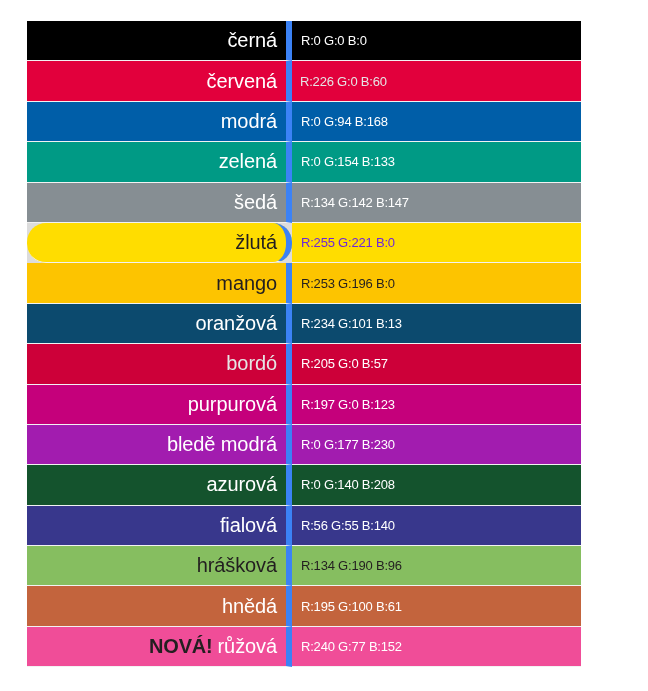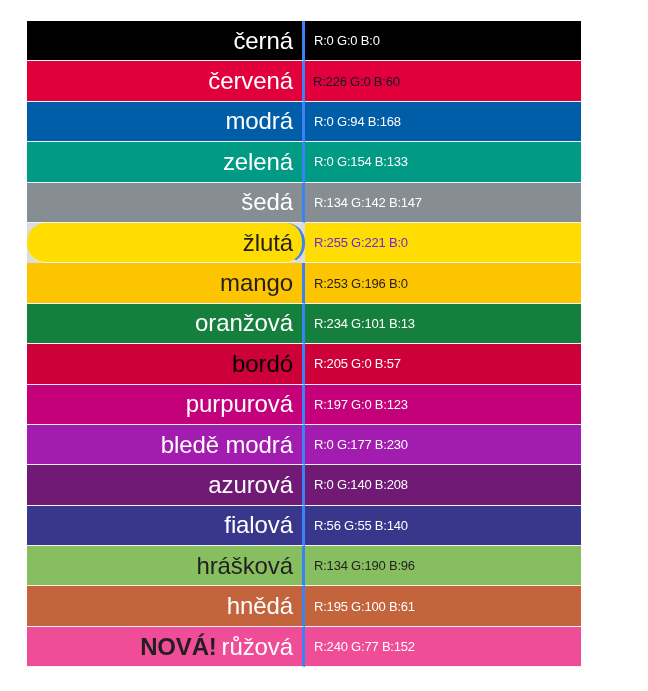--- a/index.html
+++ b/index.html
@@ -34,22 +34,22 @@
     vertical-align: middle;
     white-space: nowrap;
     overflow: hidden;
     border-bottom: 1px solid #f2f2f2;
   }
 
   .name-cell {
     width: 250px;
     text-align: right;
     padding-right: 9px;
-    border-right: 3px solid #3b82f6;
-    font-size: 24px;
+    border-right: 6px solid #3b82f6;
+    font-size: 20px;
     letter-spacing: -0.1px;
     font-stretch: condensed;
   }
 
   .rgb-cell {
     text-align: left;
     padding-left: 9px;
     font-size: 13px;
     letter-spacing: -0.2px;
     font-stretch: condensed;
@@ -71,21 +71,21 @@
 <body>
 
 <table id="palette-table">
   <tbody>
       <tr class="color-row" style="background: rgb(0, 0, 0);">
         <td class="cell name-cell txt-light" style="color: rgb(255, 255, 255);"><span class="name-text">černá</span></td>
         <td class="cell rgb-cell" style="color: rgb(255, 255, 255);">R:0 G:0 B:0</td>
       </tr>
       <tr class="color-row" style="background: rgb(226, 0, 60);">
         <td class="cell name-cell txt-light" style="color: rgb(255, 255, 255);"><span class="name-text">červená</span></td>
-        <td class="cell rgb-cell" style="color: #0f172a; padding-left: 8px;">R:226 G:0 B:60</td>
+        <td class="cell rgb-cell" style="color: #e5e5e5; padding-left: 8px;">R:226 G:0 B:60</td>
       </tr>
       <tr class="color-row" style="background: rgb(0, 94, 168);">
         <td class="cell name-cell txt-light" style="color: rgb(255, 255, 255);"><span class="name-text">modrá</span></td>
         <td class="cell rgb-cell" style="color: rgb(255, 255, 255);">R:0 G:94 B:168</td>
       </tr>
       <tr class="color-row" style="background: rgb(0, 154, 133);">
         <td class="cell name-cell txt-light" style="color: rgb(255, 255, 255);"><span class="name-text">zelená</span></td>
         <td class="cell rgb-cell" style="color: rgb(255, 255, 255);">R:0 G:154 B:133</td>
       </tr>
       <tr class="color-row" style="background: rgb(134, 142, 147);">
@@ -93,37 +93,37 @@
         <td class="cell rgb-cell" style="color: rgb(255, 255, 255);">R:134 G:142 B:147</td>
       </tr>
       <tr class="color-row" style="background: rgb(255, 221, 0);">
         <td class="cell name-cell txt-dark" style="color: rgb(35, 31, 32); border-radius: 19px;"><span class="name-text">žlutá</span></td>
         <td class="cell rgb-cell" style="color: #6d28d9;">R:255 G:221 B:0</td>
       </tr>
       <tr class="color-row" style="background: rgb(253, 196, 0);">
         <td class="cell name-cell txt-dark" style="color: rgb(35, 31, 32);"><span class="name-text">mango</span></td>
         <td class="cell rgb-cell" style="color: rgb(35, 31, 32);">R:253 G:196 B:0</td>
       </tr>
-      <tr class="color-row" style="background: #15803d; margin-top: 32px;">
+      <tr class="color-row" style="background: #0c4a6e; margin-top: 32px;">
         <td class="cell name-cell txt-light" style="color: rgb(255, 255, 255);"><span class="name-text">oranžová</span></td>
         <td class="cell rgb-cell" style="color: rgb(255, 255, 255);">R:234 G:101 B:13</td>
       </tr>
       <tr class="color-row" style="background: rgb(205, 0, 57);">
-        <td class="cell name-cell txt-light" style="color: #000000; padding-left: 16px;"><span class="name-text">bordó</span></td>
+        <td class="cell name-cell txt-light" style="color: #e5e5e5;"><span class="name-text">bordó</span></td>
         <td class="cell rgb-cell" style="color: rgb(255, 255, 255); margin-top: 21px;">R:205 G:0 B:57</td>
       </tr>
       <tr class="color-row" style="background: rgb(197, 0, 123);">
         <td class="cell name-cell txt-light" style="color: rgb(255, 255, 255);"><span class="name-text">purpurová</span></td>
         <td class="cell rgb-cell" style="color: rgb(255, 255, 255);">R:197 G:0 B:123</td>
       </tr>
       <tr class="color-row" style="background: #a21caf;">
         <td class="cell name-cell txt-light" style="color: rgb(255, 255, 255);"><span class="name-text">bledě modrá</span></td>
         <td class="cell rgb-cell" style="color: rgb(255, 255, 255); margin-top: 7px;">R:0 G:177 B:230</td>
       </tr>
-      <tr class="color-row" style="background: #701a75; margin-top: 40px;">
+      <tr class="color-row" style="background: #14532d; margin-top: 40px;">
         <td class="cell name-cell txt-light" style="color: rgb(255, 255, 255);"><span class="name-text">azurová</span></td>
         <td class="cell rgb-cell" style="color: rgb(255, 255, 255);">R:0 G:140 B:208</td>
       </tr>
       <tr class="color-row" style="background: rgb(56, 55, 140); border-radius: 9px;">
         <td class="cell name-cell txt-light" style="color: rgb(255, 255, 255);"><span class="name-text">fialová</span></td>
         <td class="cell rgb-cell" style="color: rgb(255, 255, 255);">R:56 G:55 B:140</td>
       </tr>
       <tr class="color-row" style="background: rgb(134, 190, 96);">
         <td class="cell name-cell txt-dark" style="color: rgb(35, 31, 32);"><span class="name-text">hrášková</span></td>
         <td class="cell rgb-cell" style="color: rgb(35, 31, 32);">R:134 G:190 B:96</td>

